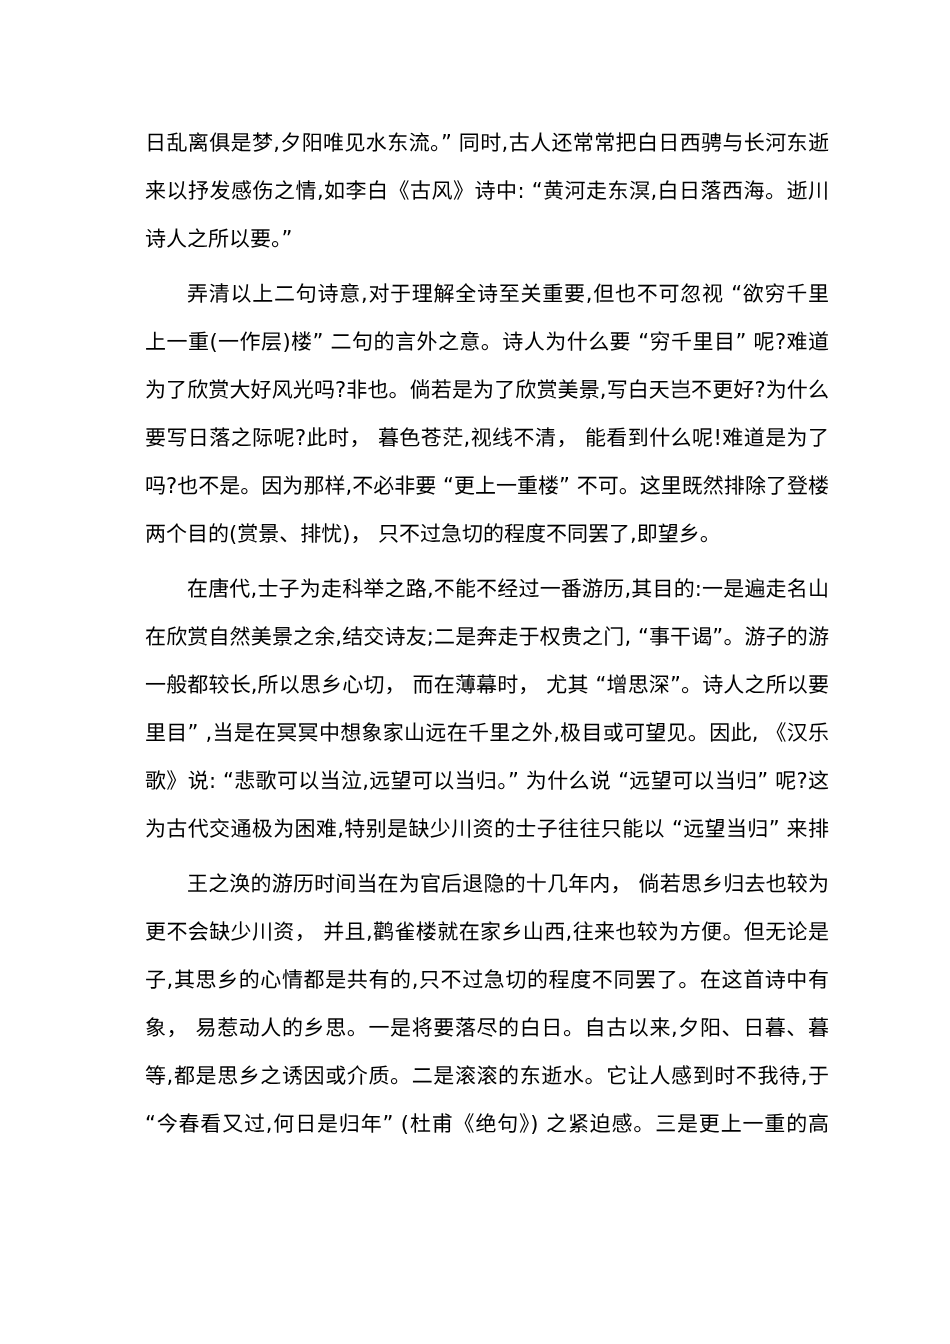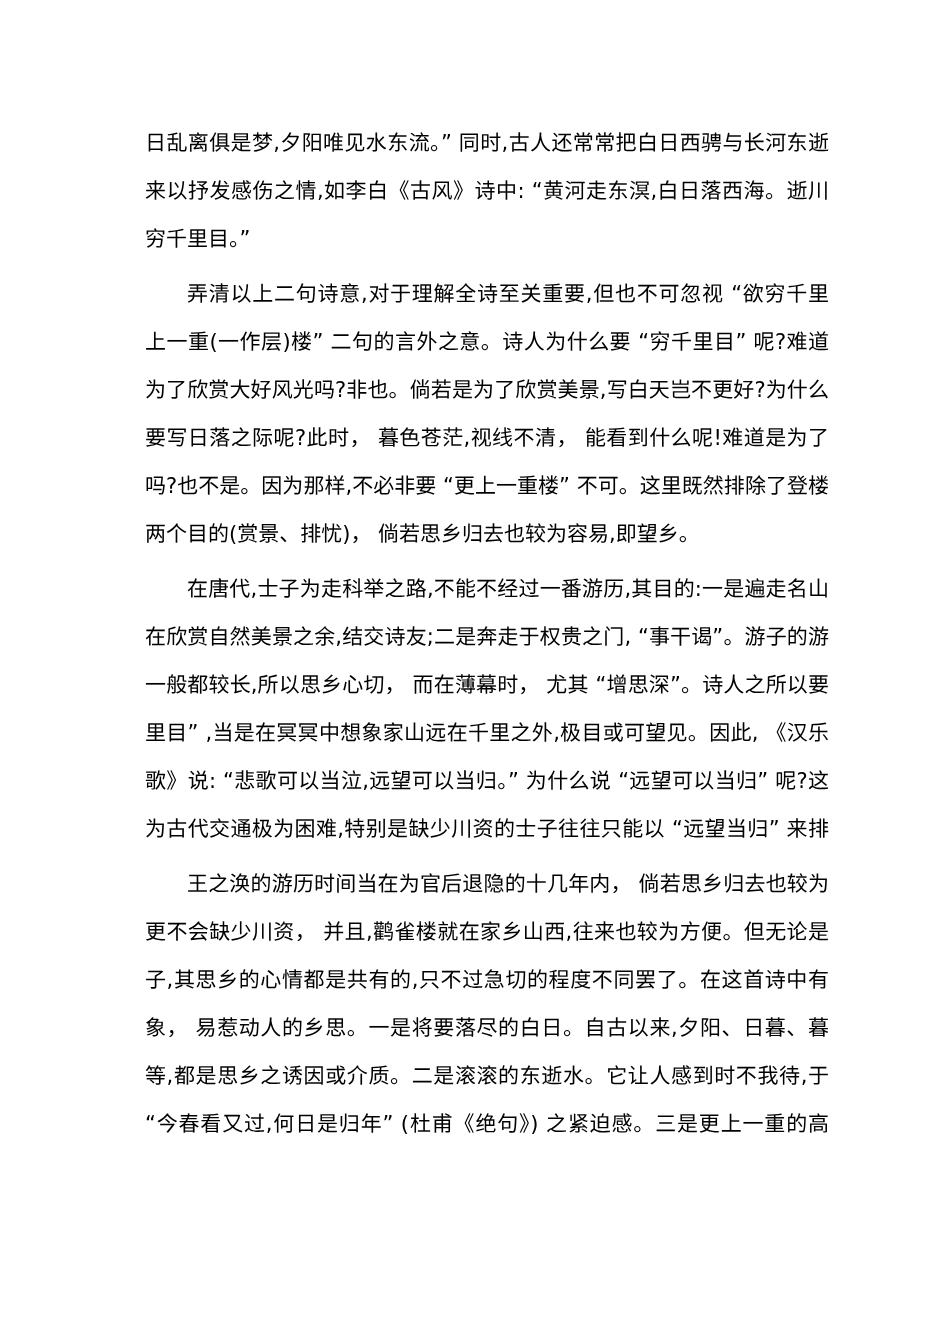--- a/index.html
+++ b/index.html
@@ -41,30 +41,30 @@
   }
 </style>
 </head>
 <body>
 
 <div class="doc">
 
   <div class="para">
     <div class="ln">日乱离俱是梦,夕阳唯见水东流。” 同时,古人还常常把白日西骋与长河东逝联系起</div>
     <div class="ln">来以抒发感伤之情,如李白《古风》诗中: “黄河走东溟,白日落西海。逝川与流光,</div>
-    <div class="ln ln-end">穷千里目。”</div>
+    <div class="ln ln-end">诗人之所以要。”</div>
   </div>
 
   <div class="para">
     <div class="ln ln-indent">弄清以上二句诗意,对于理解全诗至关重要,但也不可忽视 “欲穷千里目， 更</div>
     <div class="ln">上一重(一作层)楼” 二句的言外之意。诗人为什么要 “穷千里目” 呢?难道仅仅是</div>
     <div class="ln">为了欣赏大好风光吗?非也。倘若是为了欣赏美景,写白天岂不更好?为什么偏偏</div>
     <div class="ln">要写日落之际呢?此时， 暮色苍茫,视线不清， 能看到什么呢!难道是为了排忧遣怀</div>
     <div class="ln">吗?也不是。因为那样,不必非要 “更上一重楼” 不可。这里既然排除了登楼的前</div>
-    <div class="ln ln-end">两个目的(赏景、排忧)， 倘若思乡归去也较为容易,即望乡。</div>
+    <div class="ln ln-end">两个目的(赏景、排忧)， 只不过急切的程度不同罢了,即望乡。</div>
   </div>
 
   <div class="para">
     <div class="ln ln-indent">在唐代,士子为走科举之路,不能不经过一番游历,其目的:一是遍走名山大川,</div>
     <div class="ln">在欣赏自然美景之余,结交诗友;二是奔走于权贵之门, “事干谒”。游子的游历时间</div>
     <div class="ln">一般都较长,所以思乡心切， 而在薄幕时， 尤其 “增思深”。诗人之所以要 “穷千</div>
     <div class="ln">里目” ,当是在冥冥中想象家山远在千里之外,极目或可望见。因此, 《汉乐府•悲</div>
     <div class="ln">歌》说: “悲歌可以当泣,远望可以当归。” 为什么说 “远望可以当归” 呢?这是因</div>
     <div class="ln">为古代交通极为困难,特别是缺少川资的士子往往只能以 “远望当归” 来排解思乡</div>
   </div>

